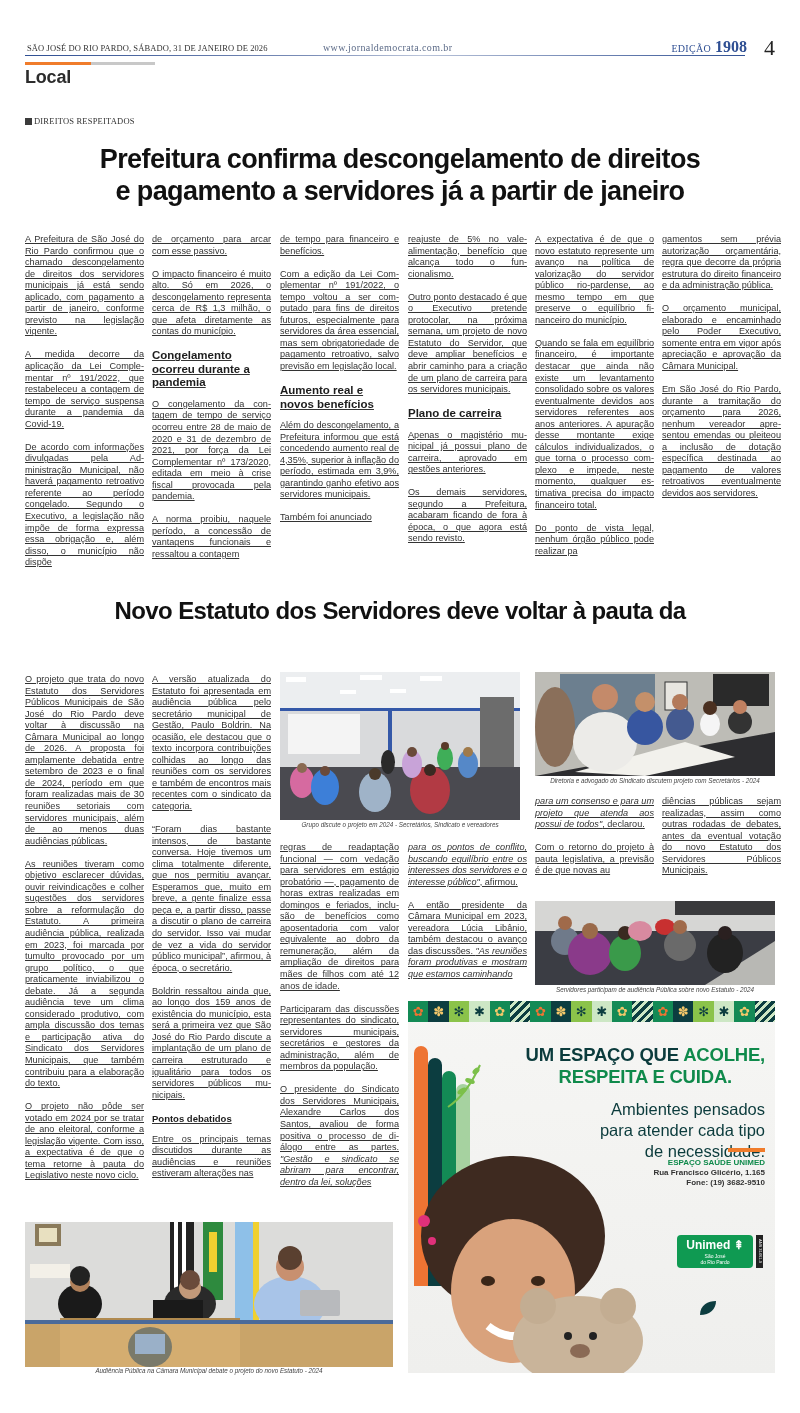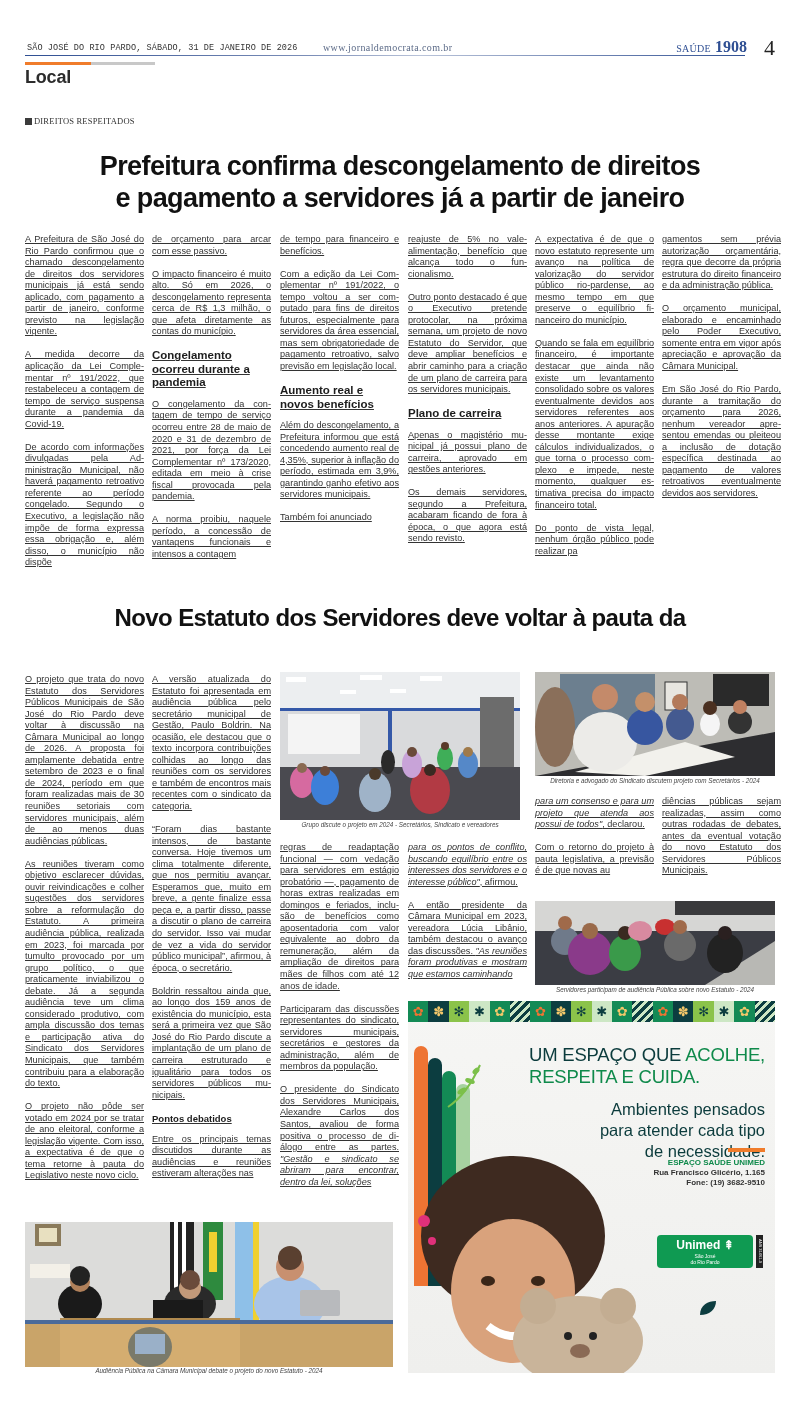--- a/index.html
+++ b/index.html
@@ -1,75 +1,75 @@
 <!DOCTYPE html>
 <html><head>
 <meta charset="utf-8">
 <style>
   * { box-sizing: border-box; margin: 0; padding: 0; }
   html, body { width: 800px; height: 1413px; background: #ffffff; overflow: hidden; }
   body { position: relative; font-family: "Liberation Sans", sans-serif; color: #2a2a2a; }
 
   
   .masthead { position: absolute; left: 25px; top: 38px; width: 750px; height: 20px; }
-  .mh-date { position: absolute; left: 2px; top: 5px; font-family: Liberation Mono, monospace; font-size: 8.5px; letter-spacing: 0.1px; color: #333; }
+  .mh-date { position: absolute; left: 2px; top: 5px; font-family: Liberation Serif, serif; font-size: 8.5px; letter-spacing: 0.1px; color: #333; }
   .mh-site { position: absolute; left: 298px; top: 4px; font-family: "Liberation Serif", serif; font-size: 10px; color: #5c6b88; letter-spacing: 0.4px; }
   .mh-edicao { position: absolute; right: 28px; top: 0px; font-family: "Liberation Serif", serif; color: #2f4f93; }
   .mh-edicao .lbl { font-size: 10px; letter-spacing: 0.3px; }
   .mh-edicao .num { font-size: 16px; font-weight: bold; }
   .mh-page { position: absolute; right: 0px; top: -3px; font-family: "Liberation Serif", serif; font-size: 22px; color: #222; }
   .mh-line { position: absolute; left: 0; top: 17px; width: 720px; height: 1px; background: linear-gradient(90deg, #2f4f93 0%, #7d8fb8 40%, #b9c3d9 55%, #2f4f93 100%); }
 
   .section-bar { position: absolute; left: 25px; top: 62px; height: 3px; width: 130px; background: #c8c8c8; }
   .section-bar .acc { position: absolute; left: 0; top: 0; width: 66px; height: 3px; background: #f07c2b; }
   .section-title { position: absolute; left: 25px; top: 67px; font-size: 18px; font-weight: bold; color: #2c2c2c; letter-spacing: -0.2px; }
 
   .kicker { position: absolute; left: 25px; top: 116px; font-family: "Liberation Serif", serif; font-size: 8.5px; color: #333; letter-spacing: 0.2px; }
   .kicker .sq { display: inline-block; width: 7px; height: 7px; background: #3b3b3b; margin-right: 2px; vertical-align: -0.5px; }
 
-  .headline { position: absolute; left: 20px; width: 760px; text-align: center; font-weight: bold; color: #111; letter-spacing: -0.6px; margin-top: 7px; }
+  .headline { position: absolute; left: 20px; width: 760px; text-align: center; font-weight: bold; color: #111; letter-spacing: -0.6px; }
   .headline.h1 { top: 143px; font-size: 27px; line-height: 32px; }
   .headline.h2 { top: 595px; font-size: 24px; line-height: 31px; }
 
   
   .col { position: absolute; width: 119px; font-size: 9.15px; line-height: 11.55px; text-align: justify; color: #333; hyphens: manual; text-decoration: underline; }
   .col p { margin-bottom: 11.5px; }
   .col p:last-child { margin-bottom: 0; }
   .col h3 { font-size: 11.5px; line-height: 13.5px; font-weight: bold; color: #1d1d1d; margin: 4px 0 9px 0; text-align: left; }
   .col h4 { font-size: 9.5px; line-height: 12px; font-weight: bold; color: #1d1d1d; margin: 2px 0 9px 0; text-align: left; }
   .col em { font-style: italic; }
 
   
   .photo { position: absolute; overflow: hidden; }
   .caption { position: absolute; font-size: 6.3px; font-style: italic; color: #444; text-align: center; white-space: nowrap; }
 
   
   .ad { position: absolute; left: 408px; top: 1001px; width: 367px; height: 372px; overflow: hidden; background: linear-gradient(180deg,#f6f6f4 0%, #efefed 100%); }
   .ad-strip { position: absolute; left: 0; top: 0; width: 367px; height: 21px; display: flex; }
   .ad-tile { width: 20.4px; height: 21px; display: flex; align-items: center; justify-content: center; font-size: 13px; line-height: 1; }
-  .ad-h { position: absolute; right: 10px; top: 43px; text-align: left; font-weight: normal; font-size: 18.5px; line-height: 22px; color: #0b3b3c; letter-spacing: -0.2px; }
+  .ad-h { position: absolute; right: 10px; top: 43px; text-align: center; font-weight: bold; font-size: 18.5px; line-height: 22px; color: #0b3b3c; letter-spacing: -0.2px; }
   .ad-h .g { color: #0f8a4b; }
   .ad-sub { position: absolute; right: 10px; top: 98px; text-align: right; font-size: 16.5px; line-height: 21px; color: #0b3b3c; }
   .ad-line { position: absolute; right: 10px; top: 147px; width: 37px; height: 4px; background: #f07c2b; }
   .ad-name { position: absolute; right: 10px; top: 157px; text-align: right; font-size: 8px; font-weight: bold; color: #0f8a4b; }
   .ad-addr { position: absolute; right: 10px; top: 167px; text-align: right; font-size: 8px; line-height: 10px; color: #333; font-weight: bold; }
-  .ad-logo { position: absolute; right: 22px; top: 234px; width: 96px; height: 33px; background: #0f9a52; border-radius: 4px; color: #fff; text-align: center; }
+  .ad-logo { position: absolute; right: 22px; top: 234px; width: 76px; height: 33px; background: #0f9a52; border-radius: 4px; color: #fff; text-align: center; }
   .ad-logo .b { font-weight: bold; font-size: 12px; line-height: 15px; margin-top: 3px; }
   .ad-logo .s { font-size: 5px; line-height: 6px; }
   .ad-ans { position: absolute; right: 12px; top: 234px; width: 7px; height: 33px; background: #222; color: #fff; font-size: 4px; writing-mode: vertical-rl; text-align: center; }
   .ad-bars { position: absolute; left: 6px; top: 45px; }
   .ad-bar { position: absolute; width: 14px; border-radius: 7px 7px 0 0; }
 </style>
 </head>
 <body>
 
 <div class="masthead">
   <span class="mh-date">SÃO JOSÉ DO RIO PARDO, SÁBADO, 31 DE JANEIRO DE 2026</span>
   <span class="mh-site">www.jornaldemocrata.com.br</span>
-  <span class="mh-edicao"><span class="lbl">SAÚDE</span> <span class="num">1908</span></span>
+  <span class="mh-edicao"><span class="lbl">EDIÇÃO</span> <span class="num">1908</span></span>
   <span class="mh-page">4</span>
   <div class="mh-line"></div>
 </div>
 
 <div class="section-bar">
     <div class="acc"></div>
   </div>
 <div class="section-title">Local</div>
 
 <div class="kicker"><span class="sq"></span><span>DIREITOS RESPEITADOS</span></div>
@@ -81,21 +81,21 @@
 <div class="col" style="left:25px; top:234px;">
   <p>A Prefeitura de São José do Rio Pardo confirmou que o chamado descon­gelamento de direitos dos servidores municipais já está sendo aplicado, com pagamento a partir de ja­neiro, conforme previsto na legislação vigente.</p>
   <p>A medida decorre da aplicação da Lei Comple­mentar nº 191/2022, que restabeleceu a contagem de tempo de serviço sus­pensa durante a pande­mia da Covid-19.</p>
   <p>De acordo com informa­ções divulgadas pela Ad­ministração Municipal, não haverá pagamento retroativo referente ao período congelado. Se­gundo o Executivo, a le­gislação não impõe de forma expressa essa obrigação e, além disso, o município não dispõe</p>
 </div>
 <div class="col" style="left:152px; top:234px;">
   <p>de orçamento para arcar com esse passivo.</p>
   <p>O impacto financeiro é muito alto. Só em 2026, o descongelamento re­presenta cerca de R$ 1,3 milhão, o que afeta di­retamente as contas do município.</p>
   <h3>Congelamento ocorreu durante a pandemia</h3>
   <p>O congelamento da con­tagem de tempo de ser­viço ocorreu entre 28 de maio de 2020 e 31 de de­zembro de 2021, por for­ça da Lei Complementar nº 173/2020, editada em meio à crise fiscal provo­cada pela pandemia.</p>
-  <p>A norma proibiu, naquele período, a concessão de vantagens funcionais e intensos a contagem</p>
+  <p>A norma proibiu, naquele período, a concessão de vantagens funcionais e ressaltou a contagem</p>
 </div>
 <div class="col" style="left:280px; top:234px;">
   <p>de tempo para financeiro e benefícios.</p>
   <p>Com a edição da Lei Com­plementar nº 191/2022, o tempo voltou a ser com­putado para fins de di­reitos futuros, especial­mente para servidores da área essencial, mas sem obrigatoriedade de pa­gamento retroativo, salvo previsão em legislação local.</p>
   <h3>Aumento real e novos benefícios</h3>
   <p>Além do descongelamen­to, a Prefeitura informou que está concedendo aumento real de 4,35%, superior à inflação do pe­ríodo, estimada em 3,9%, garantindo ganho efetivo aos servidores munici­pais.</p>
   <p>Também foi anunciado</p>
 </div>
 <div class="col" style="left:408px; top:234px;">
   <p>reajuste de 5% no vale­-alimentação, benefício que alcança todo o fun­cionalismo.</p>

